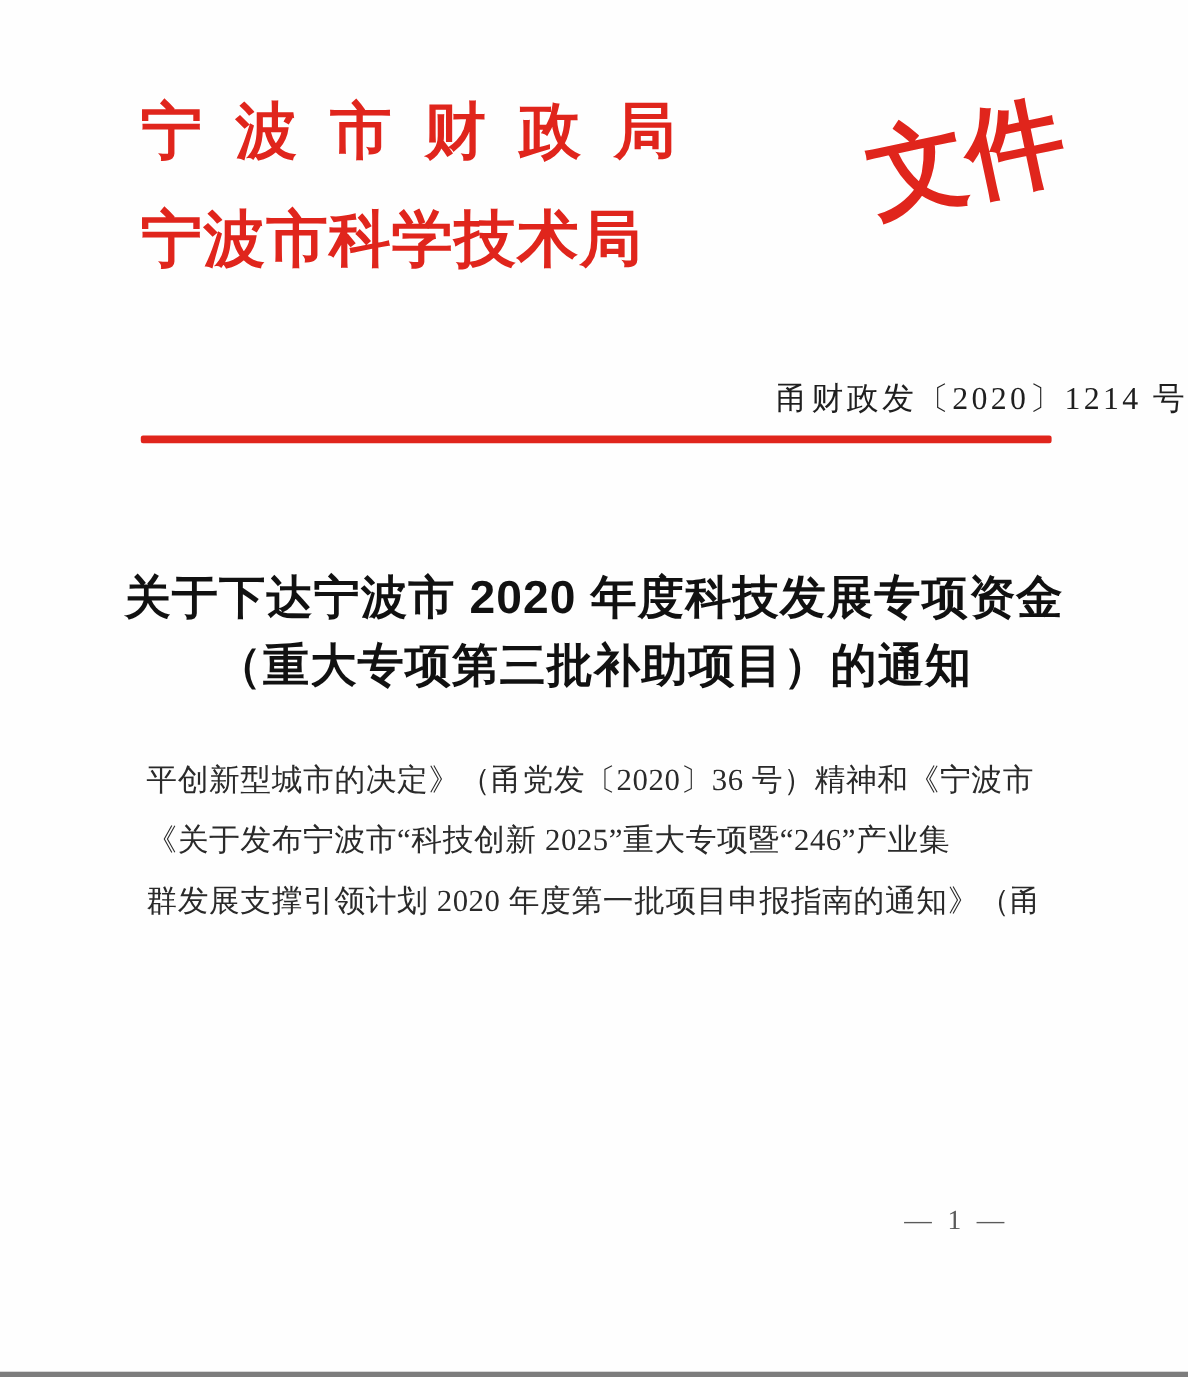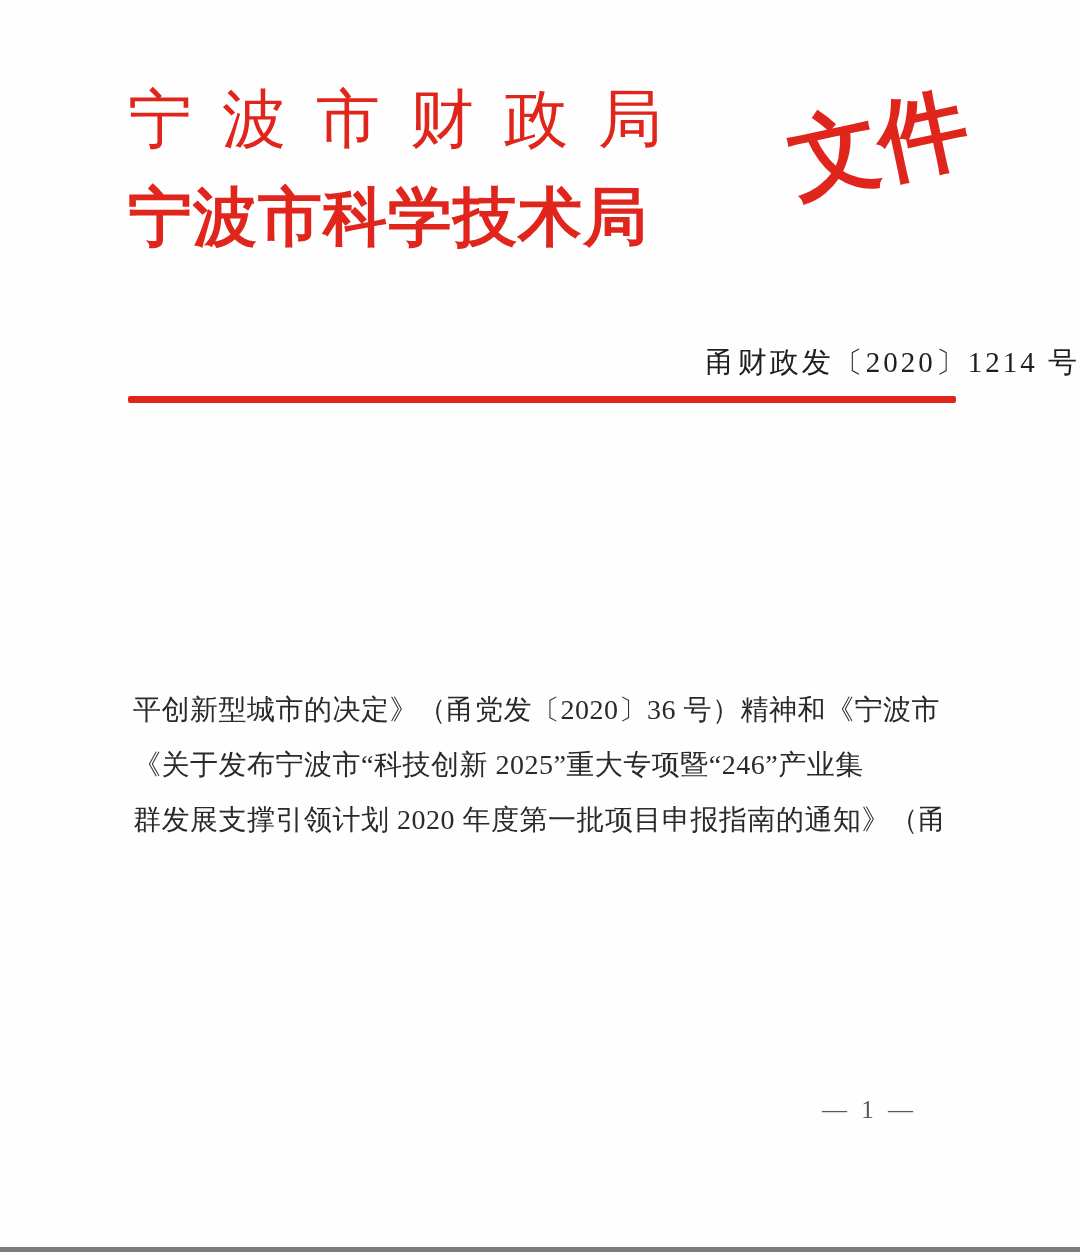--- a/index.html
+++ b/index.html
@@ -22,30 +22,30 @@
 
   
   .letterhead{
     position:absolute;
     top:70px;
     left:128px;
     width:830px;
   }
   .agency-line1{
     color:var(--red);
-    font-weight:normal;
-    font-size:64px;
+    font-weight:bold;
+    font-size:56px;
     line-height:100px;
     letter-spacing:30px;
     white-space:nowrap;
   }
   .agency-line2{
     color:var(--red);
     font-weight:bold;
-    font-size:64px;
+    font-size:56px;
     line-height:96px;
     letter-spacing:1px;
     white-space:nowrap;
   }
   .doc-type{
     position:absolute;
     left:800px;
     top:118px;
     color:var(--red);
     font-weight:bold;
@@ -140,20 +140,24 @@
     <div class="agency-line1">宁波市财政局</div>
     <div class="agency-line2">宁波市科学技术局</div>
   </div>
 
   <div class="doc-type">文件</div>
 
   <div class="doc-number">甬财政发〔2020〕1214 号</div>
 
   <div class="red-rule"></div>
 
+  <div class="doc-title">
+    <div>关于下达宁波市 2020 年度科技发展专项资金</div>
+    <div>（重大专项第三批补助项目）的通知</div>
+  </div>
 
   <div class="doc-body">
     <div class="body-line">平创新型城市的决定》（甬党发〔2020〕36 号）精神和《宁波市</div>
     <div class="body-line">《关于发布宁波市“科技创新 2025”重大专项暨“246”产业集</div>
     <div class="body-line">群发展支撑引领计划 2020 年度第一批项目申报指南的通知》（甬</div>
   </div>
 
   <div class="page-number">— 1 —</div>
 
   <div class="bottom-edge"></div>

